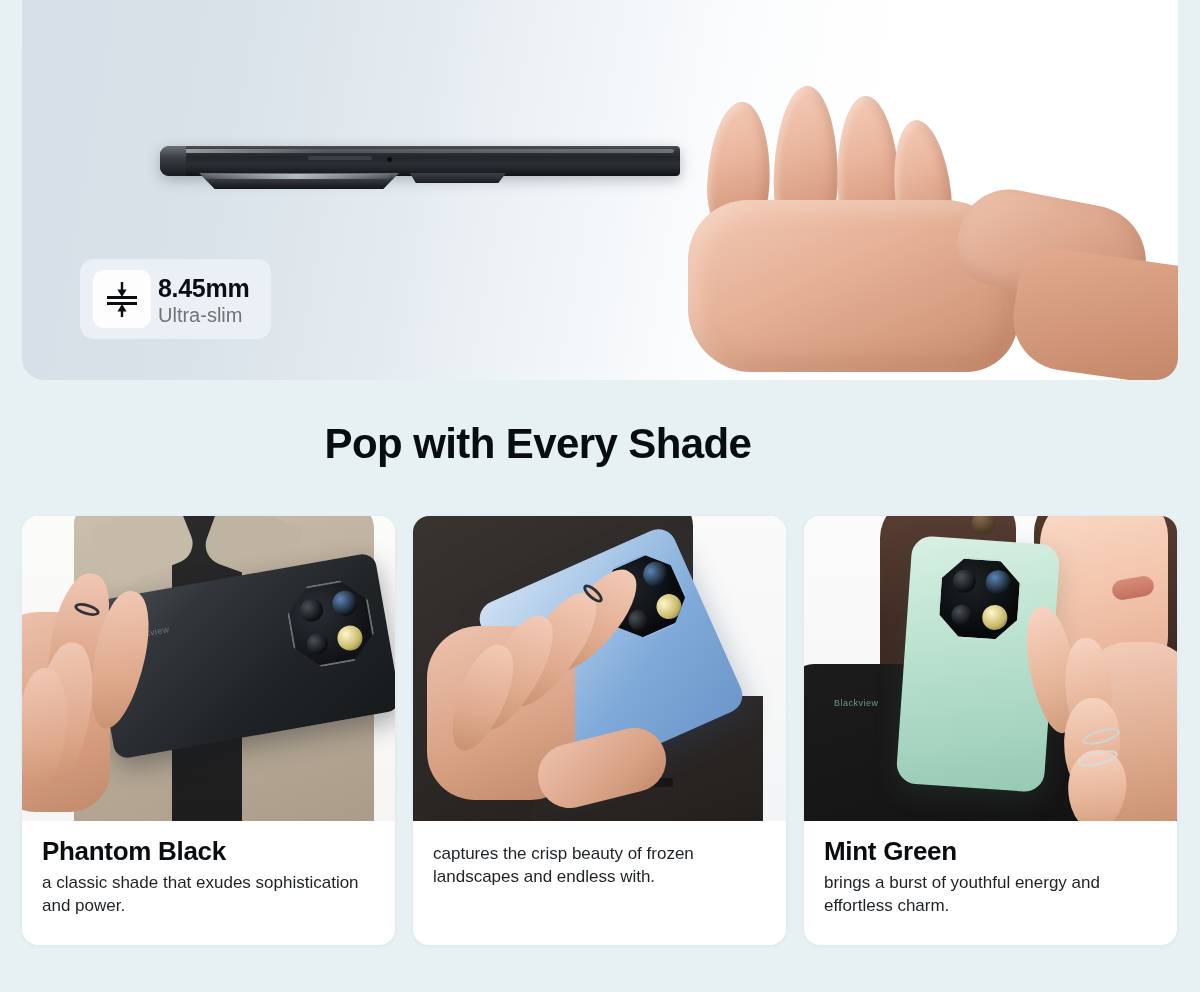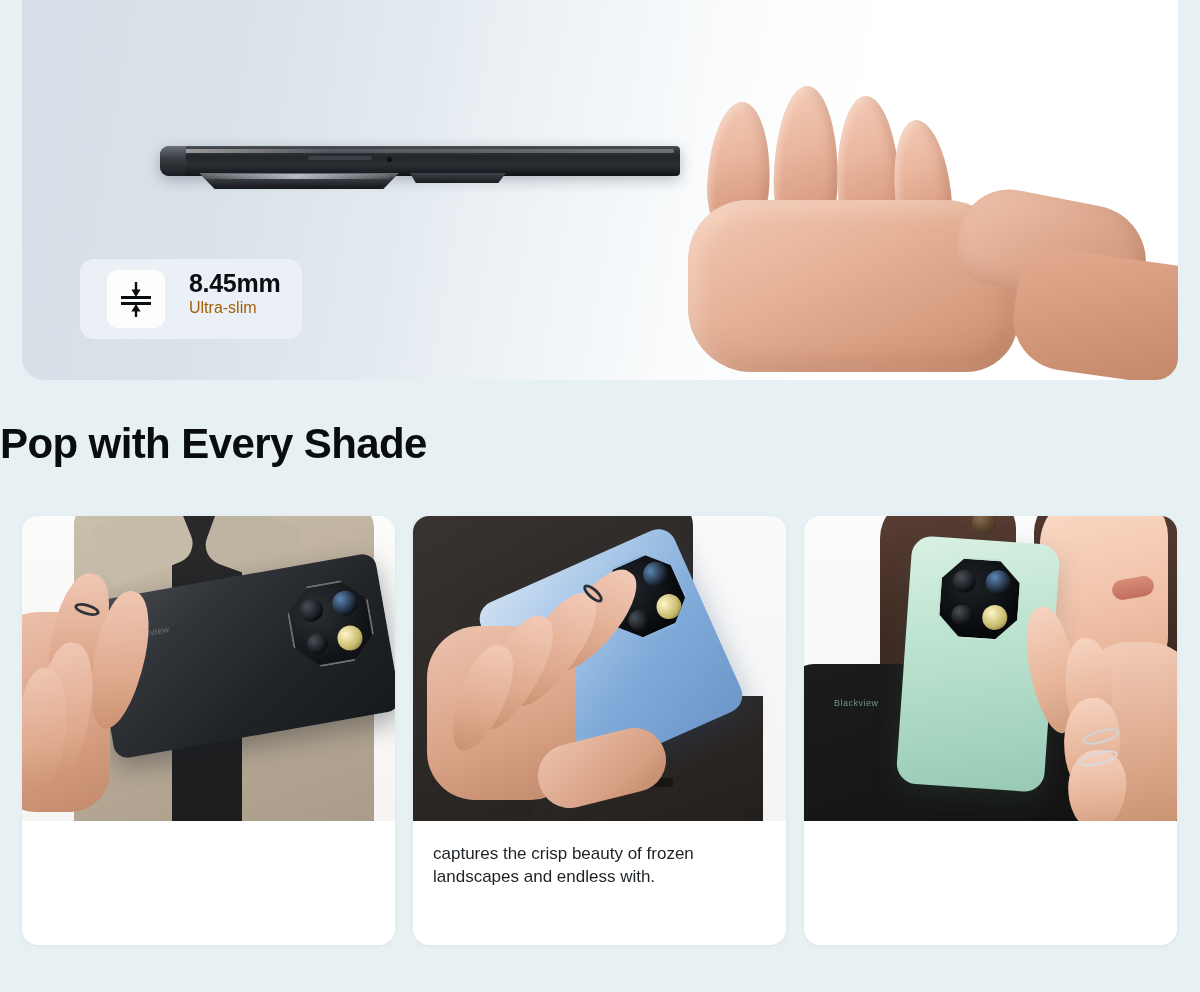--- a/index.html
+++ b/index.html
@@ -167,57 +167,58 @@
   
   .badges {
     position: absolute;
     left: 58px;
     top: 259px;
     display: flex;
     gap: 12px;
   }
   .badge {
     display: flex;
-    align-items: flex-start;
-    gap: 24px;
+    align-items: flex-end;
+    gap: 7px;
     background: rgba(236,241,246,0.92);
     border-radius: 14px;
-    padding: 11px 22px 11px 27px;
+    padding: 11px 22px 11px 13px;
   }
   .badge-icon {
     width: 58px;
     height: 58px;
     border-radius: 11px;
     background: #fdfdfe;
     display: flex;
     align-items: center;
     justify-content: center;
     flex: none;
   }
   .badge-text { display: flex; flex-direction: column; }
   .badge-value {
     font-size: 25px;
     font-weight: bold;
     color: #0b0e11;
     line-height: 1.06;
     letter-spacing: -0.3px;
   }
   .badge-label {
-    font-size: 16px;
-    color: #a16207;
+    font-size: 20px;
+    color: #737373;
     line-height: 1.3;
     margin-top: 1px;
   }
 
   
   .section-heading {
     position: absolute;
     left: 0;
     top: 420px;
     width: 1076px;
+    text-align: center;
     font-size: 42px;
     font-weight: bold;
     color: #0a0d10;
     letter-spacing: -0.6px;
   }
 
   
   .cards {
     position: absolute;
     left: 22px;
@@ -508,20 +509,24 @@
       </div>
       <div class="ph1-brand">Blackview</div>
       <div class="ph1-hand">
         <div class="ph1-palm"></div>
         <div class="ph1-f ph1-f1"></div>
         <div class="ph1-f ph1-f2"></div>
         <div class="ph1-f ph1-f3"></div>
         <div class="ph1-f ph1-f4"></div>
         <div class="ph1-ring"></div>
       </div>
+    </div>
+    <div class="card-body">
+      <h3 class="card-title">Phantom Black</h3>
+      <p class="card-desc">a classic shade that exudes sophistication and power.</p>
     </div>
   </article>
 
   <article class="card">
     <div class="card-photo">
       <div class="ph2-bg"></div>
       <div class="ph2-coat"></div>
       <div class="ph2-coat2"></div>
       <div class="ph2-belt"></div>
       <div class="ph2-phone">
@@ -569,15 +574,19 @@
       <div class="ph3-hand">
         <div class="ph3-palm"></div>
         <div class="ph3-f ph3-f1"></div>
         <div class="ph3-f ph3-f2"></div>
         <div class="ph3-f ph3-f3"></div>
         <div class="ph3-f ph3-f4"></div>
         <div class="ph3-ringA"></div>
         <div class="ph3-ringB"></div>
       </div>
     </div>
+    <div class="card-body">
+      <h3 class="card-title">Mint Green</h3>
+      <p class="card-desc">brings a burst of youthful energy and effortless charm.</p>
+    </div>
   </article>
 
 </div>
 
 </body></html>

